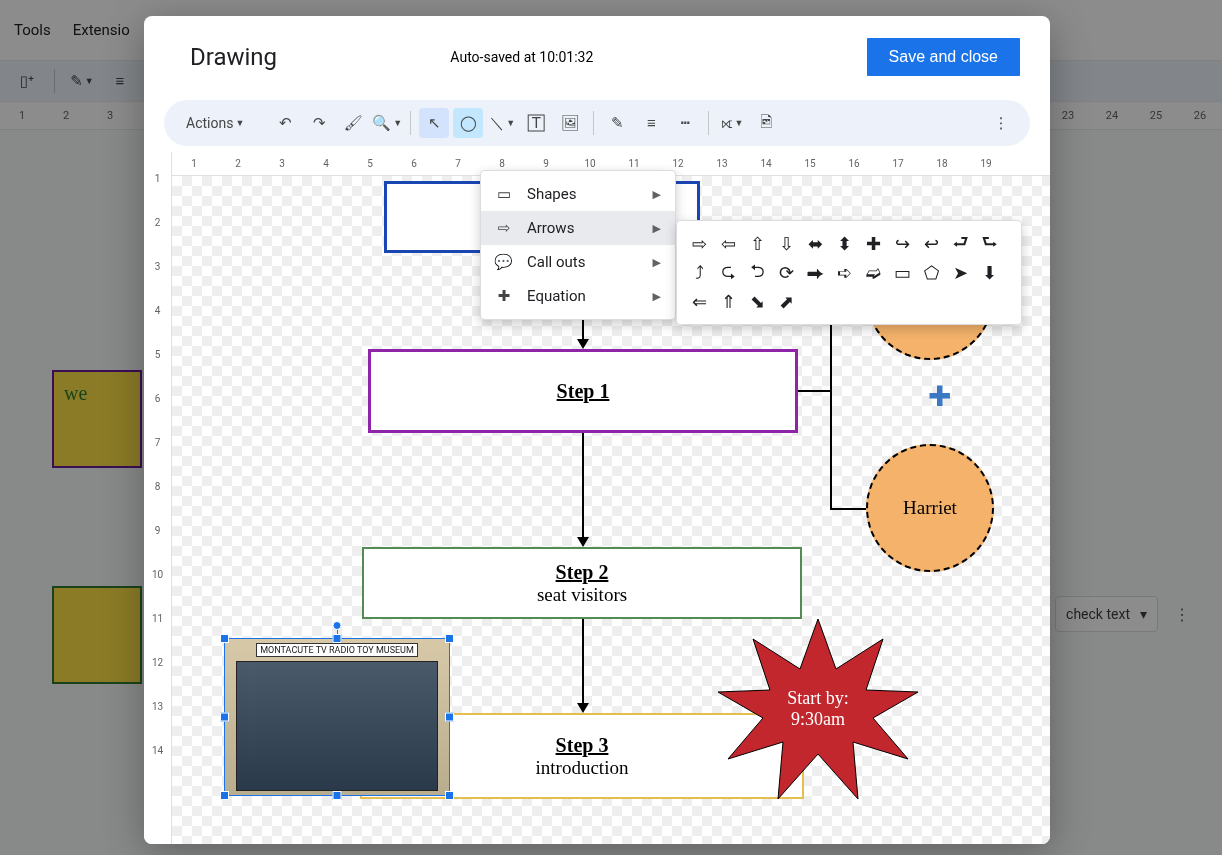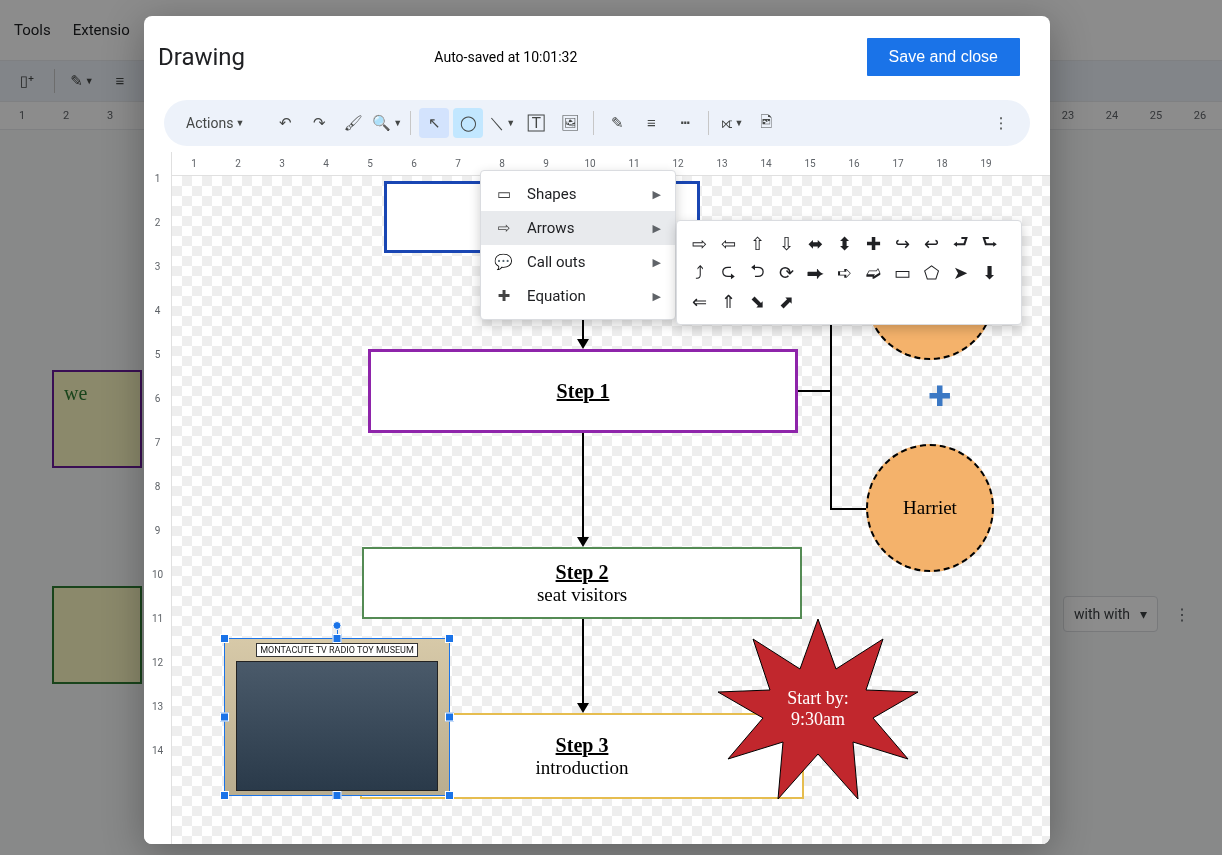--- a/index.html
+++ b/index.html
@@ -4,29 +4,29 @@
 <style>
   * { box-sizing: border-box; margin: 0; padding: 0; }
   body { font-family: "Google Sans", Roboto, Arial, sans-serif; background: #fff; overflow: hidden; width: 1222px; height: 855px; position: relative; }
   .backdrop { position: absolute; inset: 0; background: rgba(0,0,0,0.45); }
   .bg-app { position: absolute; inset: 0; background: #fff; }
   .bg-menubar { position: absolute; top: 0; left: 0; right: 0; height: 60px; background: #fff; display: flex; align-items: center; padding: 8px 14px; gap: 22px; font-size: 15px; color: #202124; }
   .bg-toolbar { position: absolute; top: 60px; left: 0; right: 0; height: 42px; background: #edf2fa; border-top: 1px solid #e8eaed; border-bottom: 1px solid #e8eaed; display: flex; align-items: center; padding: 0 12px; gap: 8px; }
   .bg-ruler { position: absolute; top: 102px; left: 0; right: 0; height: 28px; background: #fff; border-bottom: 1px solid #e8eaed; display: flex; align-items: center; font-size: 11px; color: #5f6368; }
   .bg-ruler span { display: inline-block; width: 44px; text-align: center; }
   .bg-doc { position: absolute; top: 130px; left: 0; right: 0; bottom: 0; background: #f8f9fa; }
-  .bg-box { position: absolute; background: #fef9c3; }
+  .bg-box { position: absolute; background: #fde047; }
   .bg-box.purple { border: 2px solid #6a1b9a; }
   .bg-box.green { border: 2px solid #2e7d32; }
   .bg-text { font-family: Georgia, serif; color: #2e7d32; font-size: 20px; padding: 10px; }
   .bg-pill { position: absolute; right: 20px; top: 596px; height: 36px; background: #fff; border: 1px solid #dadce0; border-radius: 4px; display: flex; align-items: center; padding: 0 10px; font-size: 14px; color: #3c4043; gap: 10px; }
   .bg-more { position: absolute; right: 16px; top: 596px; width: 36px; height: 36px; display: flex; align-items: center; justify-content: center; color: #5f6368; }
 
   .dialog { position: absolute; left: 144px; top: 16px; width: 906px; height: 828px; background: #fff; border-radius: 8px; box-shadow: 0 8px 40px rgba(0,0,0,0.3); display: flex; flex-direction: column; overflow: hidden; }
-  .dlg-header { display: flex; align-items: center; padding: 22px 30px 10px 14px; gap: 20px; }
+  .dlg-header { display: flex; align-items: center; padding: 22px 30px 10px 46px; gap: 20px; }
   .dlg-title { font-size: 24px; color: #202124; font-weight: 400; }
   .dlg-status { font-size: 14px; color: #000000; margin-left: auto; margin-right: auto; transform: translateX(-50px); }
   .dlg-save { background: #1a73e8; color: #fff; border: none; border-radius: 1px; padding: 10px 22px; font-size: 16px; font-weight: 500; cursor: pointer; }
 
   .dlg-toolbar { margin: 14px 20px 6px 20px; height: 46px; background: #edf2fa; border-radius: 24px; display: flex; align-items: center; padding: 0 14px; gap: 4px; }
   .tb-btn { display: flex; align-items: center; justify-content: center; min-width: 30px; height: 30px; border-radius: 4px; color: #444746; cursor: pointer; font-size: 15px; }
   .tb-btn.text { padding: 0 8px; color: #444746; font-size: 14px; }
   .tb-btn.active { background: #d3e3fd; }
   .tb-btn.open { background: #c2e7ff; }
   .tb-sep { width: 1px; height: 24px; background: #c7c7c7; margin: 0 4px; }
@@ -99,21 +99,21 @@
     <span>25</span>
     <span>26</span>
   </div>
   <div class="bg-doc">
     <div class="bg-box purple" style="left:52px; top:240px; width:90px; height:98px;">
       <div class="bg-text">we</div>
     </div>
     <div class="bg-box green" style="left:52px; top:456px; width:90px; height:98px;"></div>
   </div>
   <div class="bg-pill" style="right:64px;">
-    <span>with with</span>
+    <span>check text</span>
     <span>▾</span>
   </div>
   <div class="bg-more" style="right:22px;">⋮</div>
 </div>
 
 <div class="backdrop"></div>
 
 <div class="dialog">
   <div class="dlg-header">
     <div class="dlg-title">Drawing</div>

